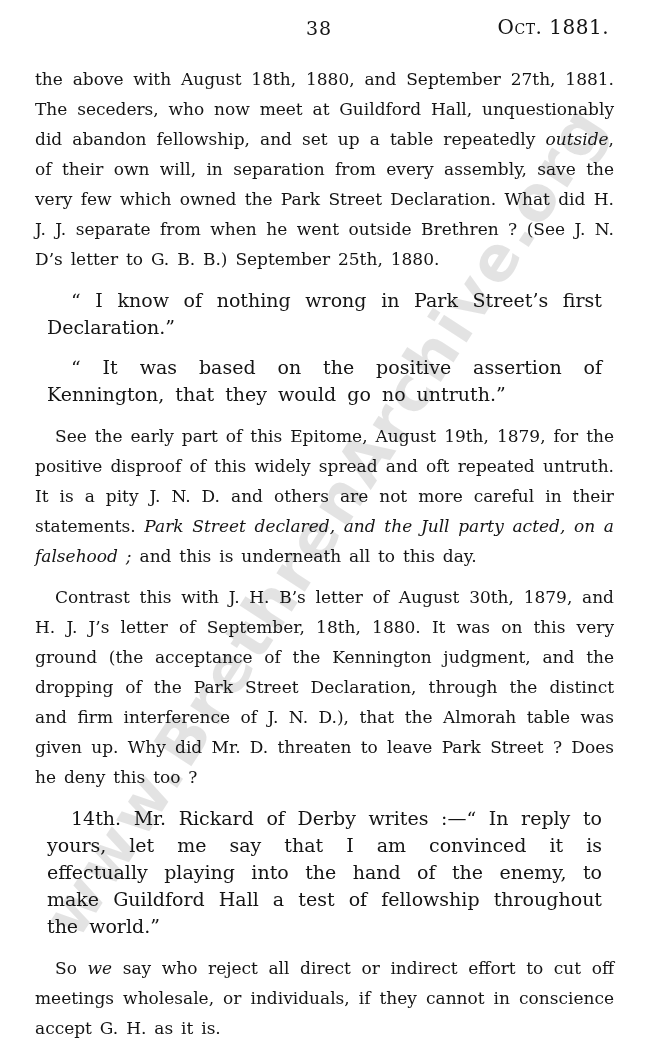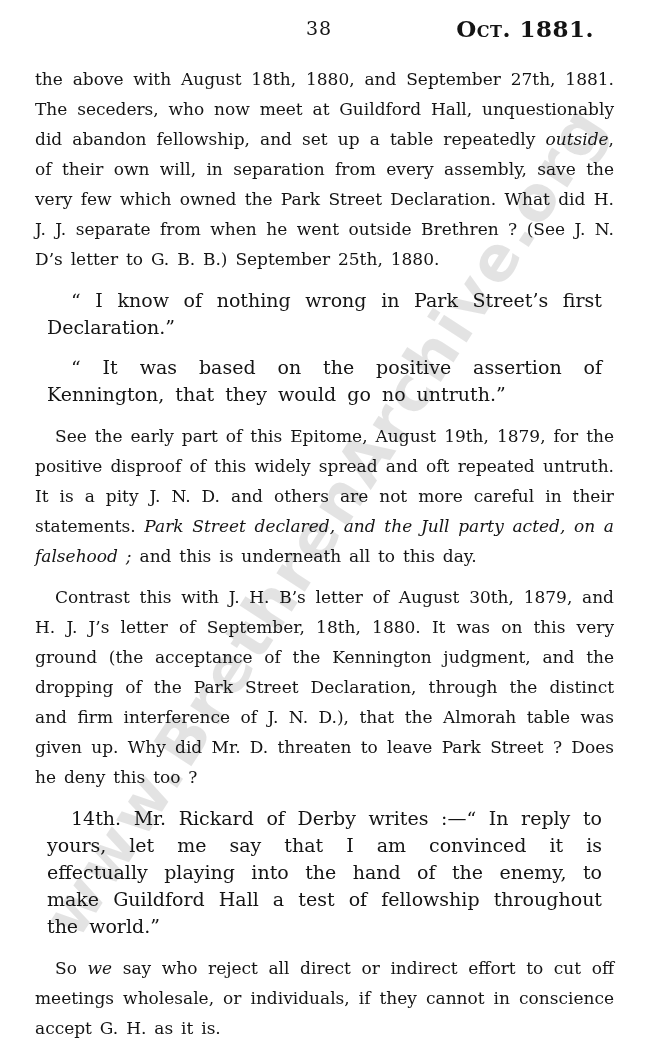--- a/index.html
+++ b/index.html
@@ -43,26 +43,25 @@
     left: 0;
     right: 0;
     text-align: center;
     top: 17px;
     font-size: 19px;
     letter-spacing: 1px;
     transform: translateX(-6px);
   }
   .issue-date {
     position: absolute;
-    right: 56px;
+    right: 41px;
     top: 15px;
-    font-size: 23px;
+    font-size: 20px;
     font-variant: small-caps;
     letter-spacing: 0.5px;
-    font-weight: bold;
   }
   .page-body {
     position: relative;
     z-index: 2;
     margin: 28px 36px 0 35px;
     text-align: justify;
   }
   p {
     margin: 0;
   }

